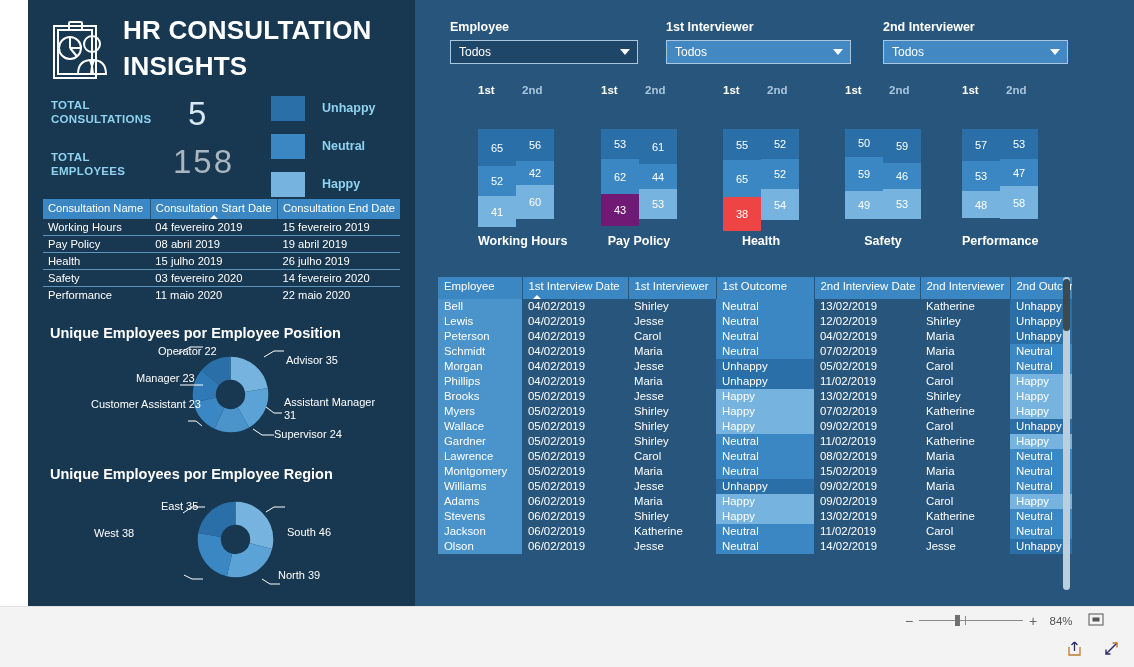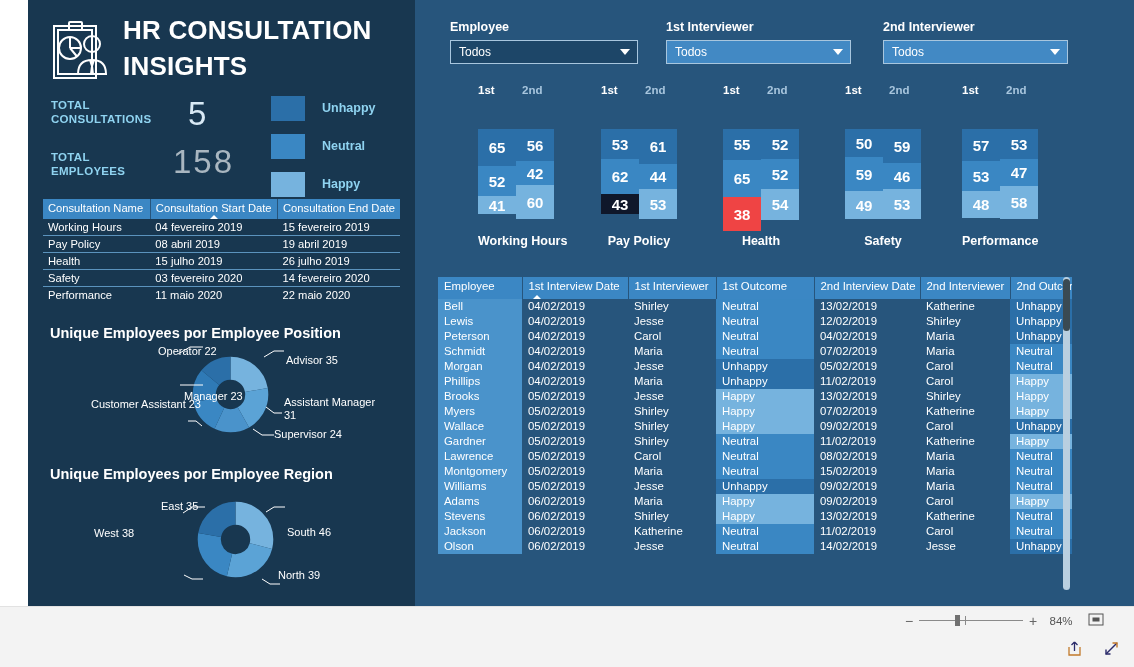--- a/index.html
+++ b/index.html
@@ -96,22 +96,22 @@
   .chev { width:0;height:0;border-left:5px solid transparent;border-right:5px solid transparent;border-top:6px solid #ffffff; }
 
   
   .mekko { position:absolute; top:84px; }
   .mekko-hdr { display:flex; font-size:11.5px; font-weight:bold; color:#ffffff; margin-bottom:0px; }
   .mekko-hdr span:first-child { margin-right:6px; }
   .mekko-hdr .second { color:#a8c6de; }
   .mekko-body { position:absolute; top:45px; left:0; }
   .mekko-col { position:absolute; top:0; }
   .mk-cell {
-    position:relative; color:#ffffff; font-size:15px; display:flex;
-    align-items:center; justify-content:center;font-weight:bold;
+    position:relative; color:#ffffff; font-size:11px; display:flex;
+    align-items:center; justify-content:center;
   }
   .mekko-name {
     position:absolute; color:#ffffff; font-size:12.5px; font-weight:bold;
     white-space:nowrap; text-align:center;
   }
 
   
   #main-table {
     position:absolute; left:438px; top:277px; width:634px; height:313px;
     overflow:hidden; font-size:11.4px;
@@ -282,21 +282,21 @@
         <g stroke="#ffffff" stroke-width="1" fill="none">
           <path d="M128 29 L140 22 L153 22"></path>
           <path d="M130 60 L140 60 L153 60"></path>
           <path d="M138 96 L146 96 L152 101"></path>
           <path d="M203 104 L212 110 L224 110"></path>
           <path d="M216 82 L224 88 L232 88"></path>
           <path d="M214 32 L224 26 L234 26"></path>
         </g>
       </svg>
       <div class="donut-label" style="left:130px;top:345px;">Operator 22</div>
-      <div class="donut-label" style="left:108px;top:390px;margin-left:48px;">Manager 23</div>
+      <div class="donut-label" style="left:108px;top:372px;">Manager 23</div>
       <div class="donut-label" style="left:58px;top:398px;width:115px;text-align:right;white-space:normal">Customer Assistant 23</div>
       <div class="donut-label" style="left:246px;top:428px;">Supervisor 24</div>
       <div class="donut-label" style="left:256px;top:396px;width:100px;white-space:normal">Assistant Manager 31</div>
       <div class="donut-label" style="left:258px;top:354px;">Advisor 35</div>
 
       <div class="donut-title" id="donut2-title">Unique Employees por Employee Region</div>
       <div class="donut-wrap" id="donut2">
         <svg viewBox="0 0 100 100" width="105" height="105">
 
           <circle r="25" cx="50" cy="50" fill="none" stroke="#76b3de" stroke-width="22" stroke-dasharray="45.4 111.7" transform="rotate(-90 50 50)"></circle>
@@ -350,40 +350,40 @@
     <div id="mekko-host">
         <div class="mekko" style="left: 478px;">
           <div class="mekko-hdr">
             <span style="width: 38px;">1st</span>
             <span class="second">2nd</span>
           </div>
           <div class="mekko-body">
             <div class="mekko-col" style="left: 0px; width: 38px;">
               <div class="mk-cell" style="height: 37px; background: rgb(43, 111, 168);">65</div>
               <div class="mk-cell" style="height: 30px; background: rgb(58, 135, 195);">52</div>
-              <div class="mk-cell" style="height: 18px; background: rgb(118, 179, 222);">41</div>
+              <div class="mk-cell" style="height: 31px; background: rgb(118, 179, 222);">41</div>
             </div>
             <div class="mekko-col" style="left: 38px; width: 38px;">
               <div class="mk-cell" style="height: 32px; background: rgb(43, 111, 168);">56</div>
               <div class="mk-cell" style="height: 24px; background: rgb(58, 135, 195);">42</div>
               <div class="mk-cell" style="height: 34px; background: rgb(118, 179, 222);">60</div>
             </div>
           </div>
           <div class="mekko-name" style="top: 150px; left: 0px; width: 76px;">Working Hours</div>
         </div>
         <div class="mekko" style="left: 601px;">
           <div class="mekko-hdr">
             <span style="width: 38px;">1st</span>
             <span class="second">2nd</span>
           </div>
           <div class="mekko-body">
             <div class="mekko-col" style="left: 0px; width: 38px;">
               <div class="mk-cell" style="height: 30px; background: rgb(43, 111, 168);">53</div>
               <div class="mk-cell" style="height: 35px; background: rgb(58, 135, 195);">62</div>
-              <div class="mk-cell" style="height: 20px; background: #0f172a;">43</div>
+              <div class="mk-cell" style="height: 32px; background: #701a75;">43</div>
             </div>
             <div class="mekko-col" style="left: 38px; width: 38px;">
               <div class="mk-cell" style="height: 35px; background: rgb(43, 111, 168);">61</div>
               <div class="mk-cell" style="height: 25px; background: rgb(58, 135, 195);">44</div>
               <div class="mk-cell" style="height: 30px; background: rgb(118, 179, 222);">53</div>
             </div>
           </div>
           <div class="mekko-name" style="top: 150px; left: 0px; width: 76px;">Pay Policy</div>
         </div>
         <div class="mekko" style="left: 723px;">

